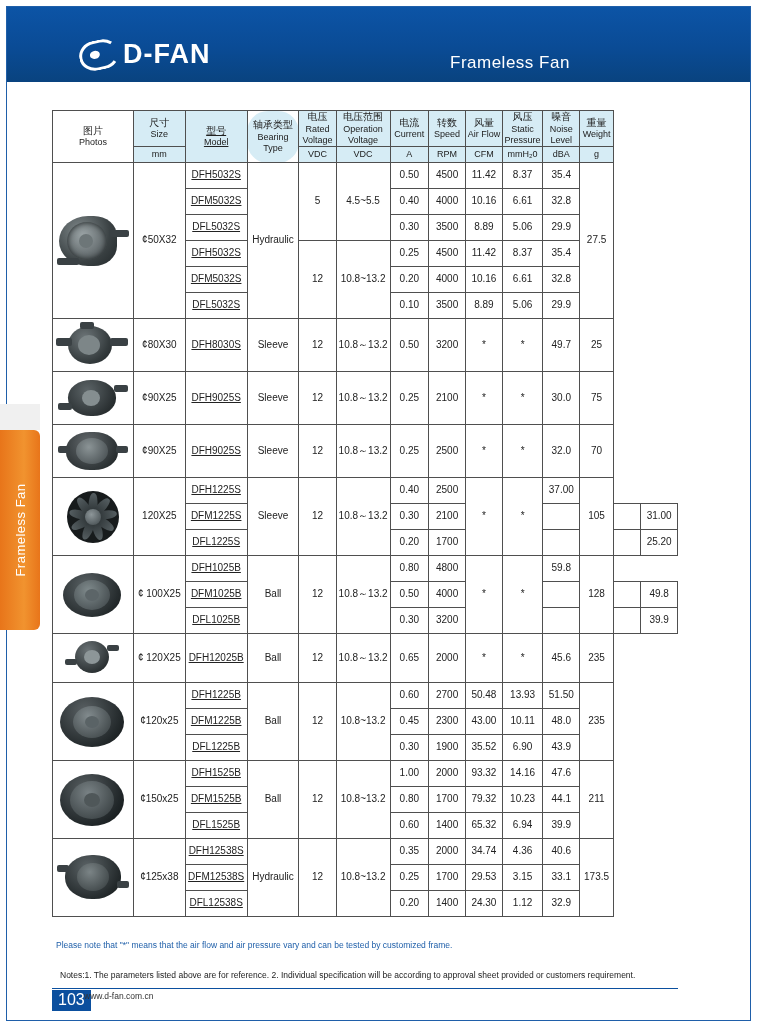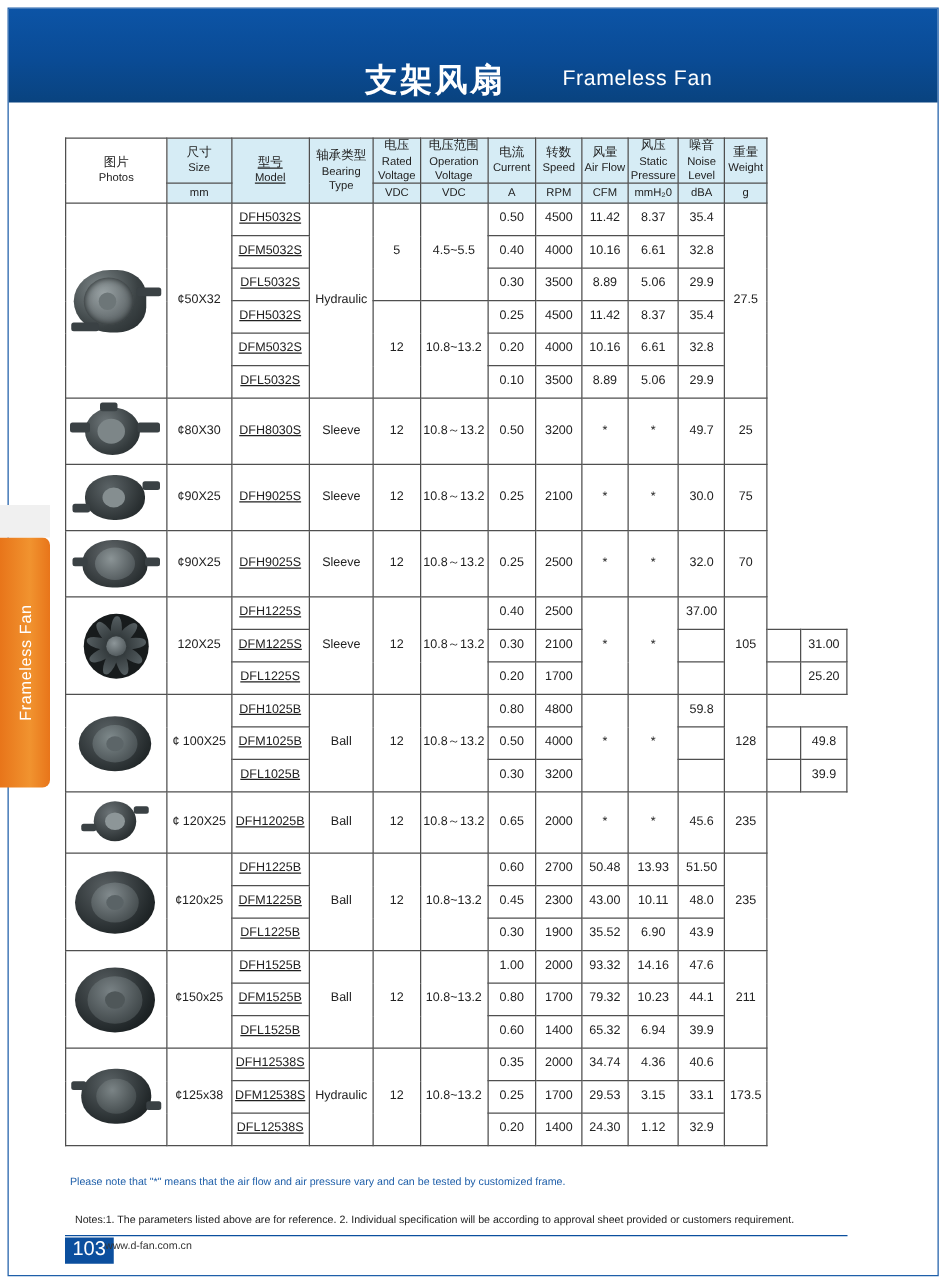--- a/index.html
+++ b/index.html
@@ -85,21 +85,21 @@
     background:#d6ecf5;
     font-size:10px;
     padding:3px 1px;
   }
   .hdr-cn{display:block;font-size:10px;}
   .hdr-en{display:block;font-size:9px;}
   .unit-row td{background:#d6ecf5;font-size:9px;height:15px;}
   .photo-cell{width:72px;background:#ffffff;}
   .size-cell{width:58px;}
   .model-cell{width:64px;height:25px;text-decoration:underline;}
-  .bearing-cell{width:56px;}
+  .bearing-cell{width:56px;border-radius:21px;}
   .volt-cell{width:40px;margin-top:40px;}
   .range-cell{width:58px;}
   .cur-cell{width:42px;margin-top:16px;}
   .speed-cell{width:42px;}
   .air-cell{width:42px;}
   .press-cell{width:42px;}
   .noise-cell{width:42px;}
   .weight-cell{width:36px;}
 
   
@@ -132,21 +132,24 @@
   .bottom-line{
     position:absolute;left:52px;top:988px;width:626px;height:1px;background:#0b4f9e;
   }
 </style>
 </head>
 <body>
 
 <div class="page-frame"></div>
 
 <div class="header">
-  <div class="title-cn">支架风扇</div>
+  <div class="logo-wrap">
+    <div class="logo-eye"></div>
+    <div class="logo-text">D-FAN</div>
+  </div>
   <div class="title-en">Frameless Fan</div>
 </div>
 
 <div class="side-tab">
   <div class="side-tab-label">Frameless Fan</div>
 </div>
 
 <table class="spec">
   <thead>
     <tr>

